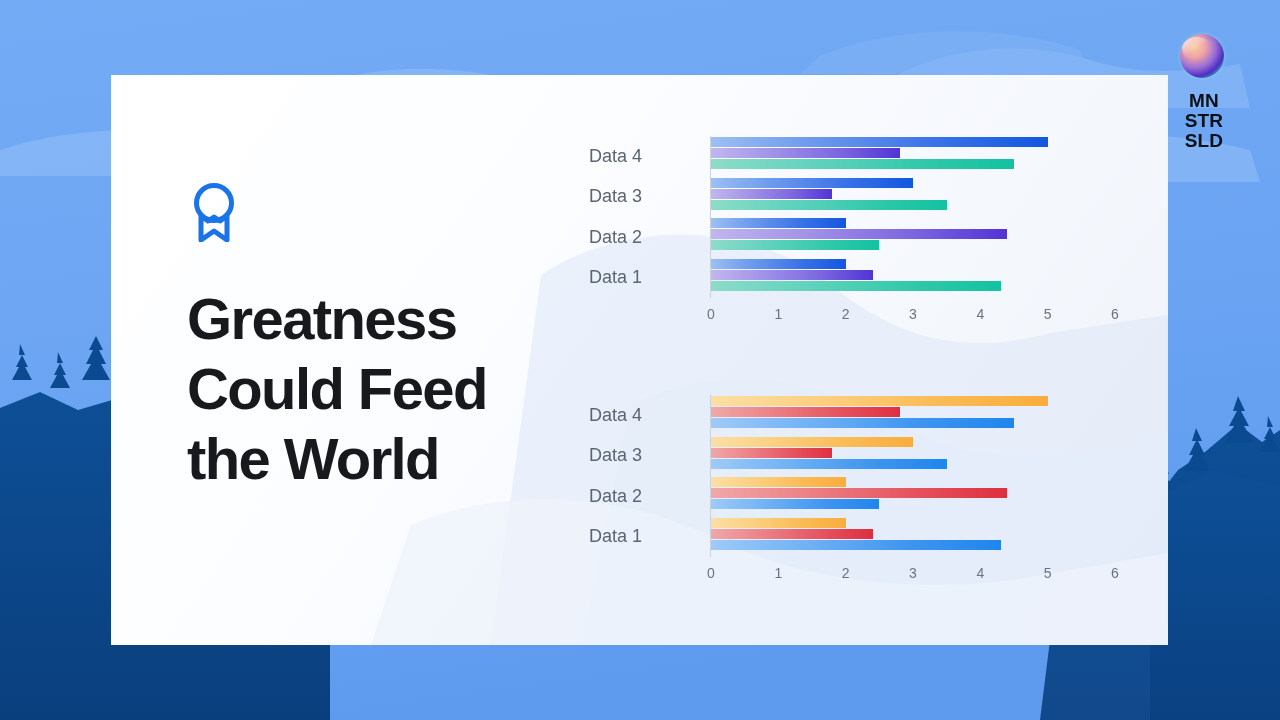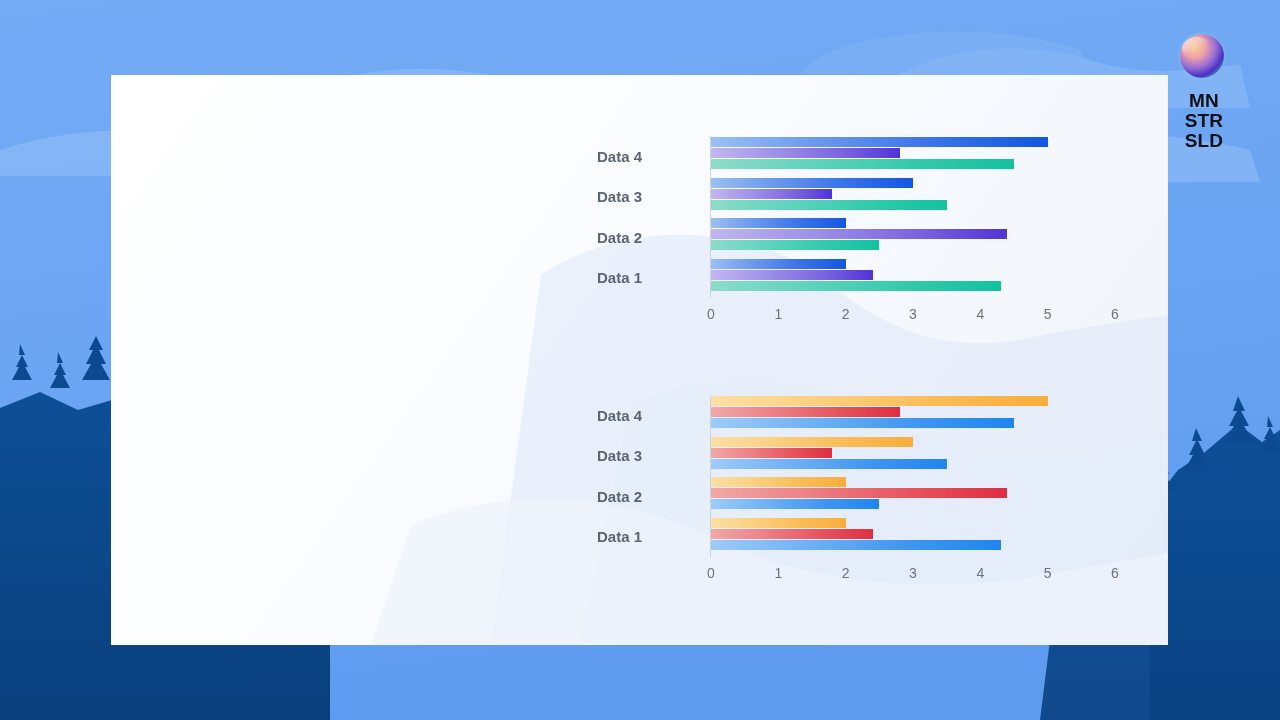--- a/index.html
+++ b/index.html
@@ -43,21 +43,21 @@
   .rows{ position:absolute; left:65px; top:6px; width:404px; height:162px; }
   .grp{ position:relative; height:40.5px; }
   .bar{ position:absolute; left:0; height:10px; border-radius:0; }
   .bar.b0{ top:1px; }
   .bar.b1{ top:12px; }
   .bar.b2{ top:23px; }
 
   .ylabels{ position:absolute; left:-66px; top:6px; width:62px; height:162px; }
   .ylab{
     height:40.5px; display:flex; align-items:center; justify-content:flex-end;
-    font-size:15px; color:#5b6573;font-weight:bold;
+    font-size:18px; color:#5b6573;
   }
   .xaxis{ position:absolute; left:65px; top:176px; width:404px; height:20px; }
   .xtick{
     position:absolute; top:0; transform:translateX(-50%);
     font-size:14px; color:#6b7280;
   }
 
   
   .g1-blue  { background:linear-gradient(90deg,#9cc0f2 0%,#6f9ced 28%,#3a73e8 66%,#1257e0 100%); }
   .g1-purple{ background:linear-gradient(90deg,#c2b6ef 0%,#a193e8 32%,#7a63e0 70%,#5133d6 100%); }
@@ -138,20 +138,31 @@
       <path d="M430 200 C 520 140, 650 150, 720 210 C 790 268, 860 280, 940 258 L 1057 240 L 1057 570 L 380 570 Z"></path>
     </g>
     <g fill="#e4edfa" opacity="0.6">
       <path d="M520 330 C 600 290, 700 300, 770 342 C 840 384, 930 392, 1010 372 L 1057 360 L 1057 570 L 470 570 Z"></path>
     </g>
     <g fill="#eef3fb" opacity="0.75">
       <path d="M300 450 C 400 408, 520 420, 610 466 C 700 510, 830 520, 930 500 L 1057 478 L 1057 570 L 260 570 Z"></path>
     </g>
   </svg>
 
+  <div class="left-col">
+    <svg class="award-icon" viewBox="0 0 54 62">
+      <circle cx="27" cy="23" r="17.5" fill="none" stroke="#1a73e8" stroke-width="5"></circle>
+      <path d="M14 36 L14 60 L27 51 L40 60 L40 36 L33 41 L27 37 L21 41 Z" fill="none" stroke="#1a73e8" stroke-width="5" stroke-linejoin="round"></path>
+    </svg>
+    <h1 class="headline">
+      <span>Greatness</span><br>
+      <span>Could Feed</span><br>
+      <span>the World</span>
+    </h1>
+  </div>
 
   <div class="chart chart-1">
     <div class="plot">
       <div class="ylabels">
           <div class="ylab">Data 4</div>
           <div class="ylab">Data 3</div>
           <div class="ylab">Data 2</div>
           <div class="ylab">Data 1</div>
         </div>
       <div class="axis-line"></div>

